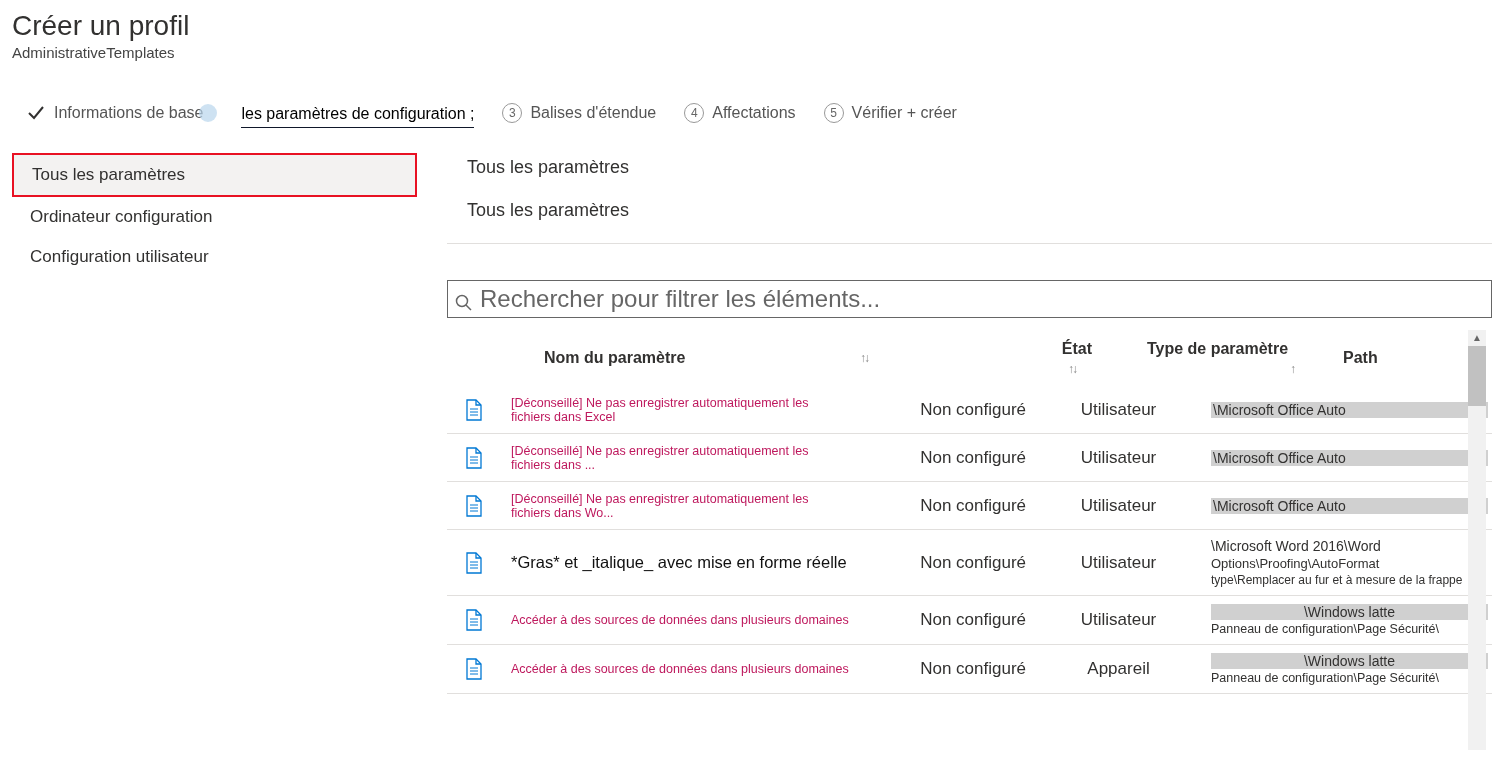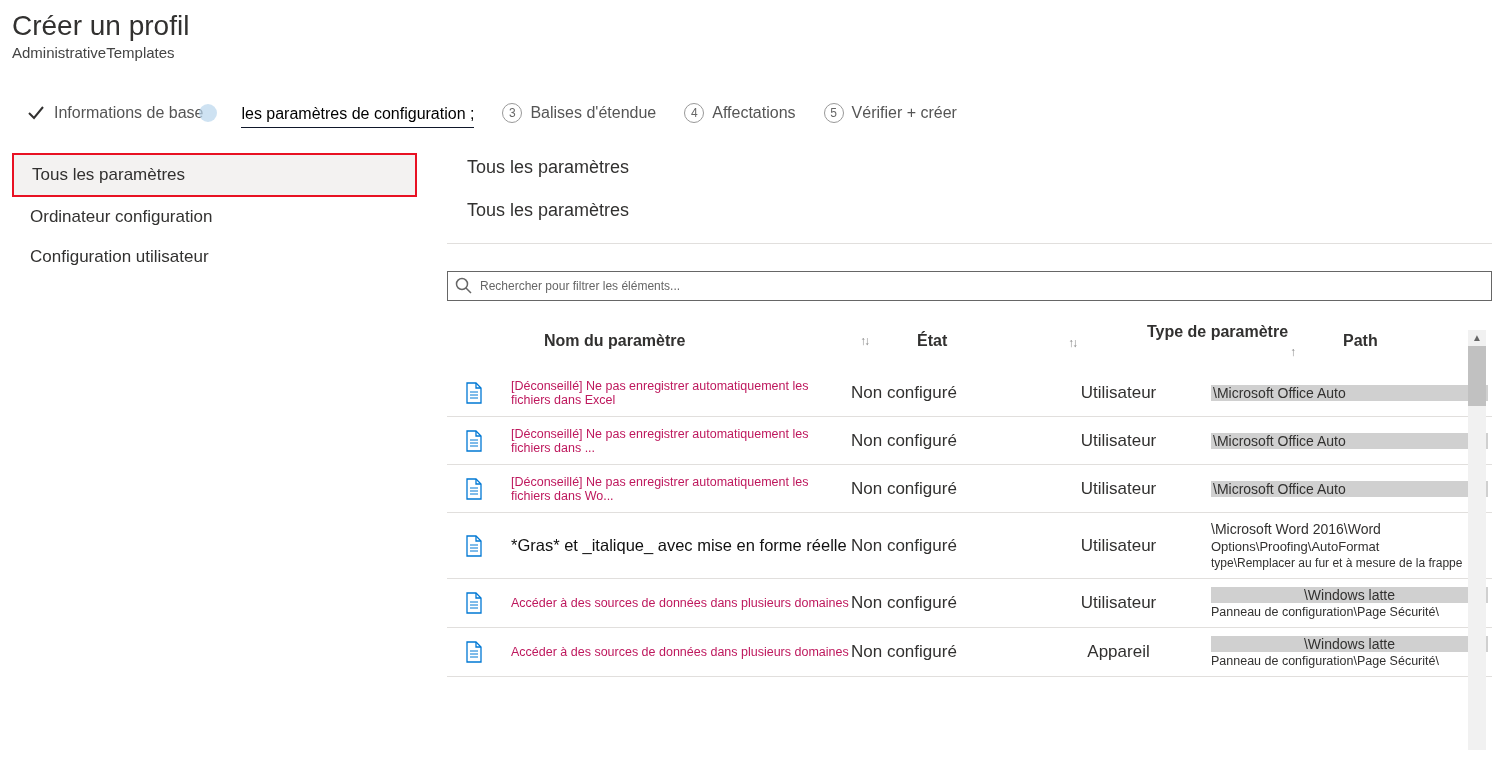--- a/index.html
+++ b/index.html
@@ -103,44 +103,44 @@
   .heading-block {
     padding-left: 20px;
   }
   .heading-text {
     font-size: 18px;
     margin: 4px 0 22px 0;
   }
   .divider { border-top: 1px solid #e1dfdd; margin-top:4px; }
 
   .search {
-    margin-top: 27px;
+    margin-top: 36px;
     display:flex;
-    align-items:center;
+    align-items:flex-end;
     border:1px solid #666;
     padding: 4px 6px;
-    font-size: 12px;
+    font-size: 24px;
     color:#666;
   }
   .search svg { flex-shrink:0; margin-right:6px; }
   .search-text { color:#666; }
 
   
   .tbl { margin-top: 12px; }
   .tbl-head {
     display:flex;
     align-items:center;
     padding: 10px 4px;
     font-weight:600;
     font-size:16px;
     gap:33px;
   }
   .col-icon { width:60px; flex-shrink:0; }
   .col-name { width:340px; flex-shrink:0; display:flex; align-items:center; gap:4px;}
-  .col-state { width:175px; flex-shrink:0; display:flex; align-items:flex-end; gap:4px;}
+  .col-state { width:175px; flex-shrink:0; display:flex; align-items:flex-end; gap:4px;flex-direction:column;}
   .col-type { width:185px; flex-shrink:0; display:flex; align-items:center; gap:4px;flex-direction:column;}
   .col-path { flex:1; }
   .sort-icons { color:#888; font-size:12px; letter-spacing:-2px; }
 
   .row {
     display:flex;
     align-items:center;
     border-bottom:1px solid #e1dfdd;
     padding: 8px 4px;
     min-height:48px;

